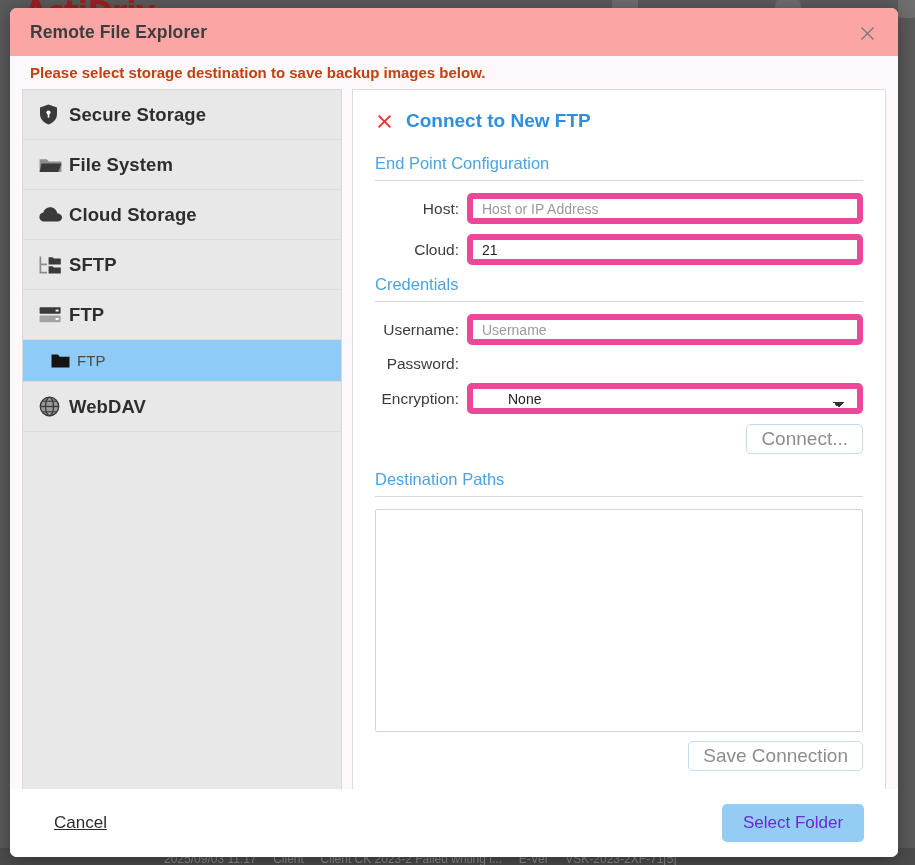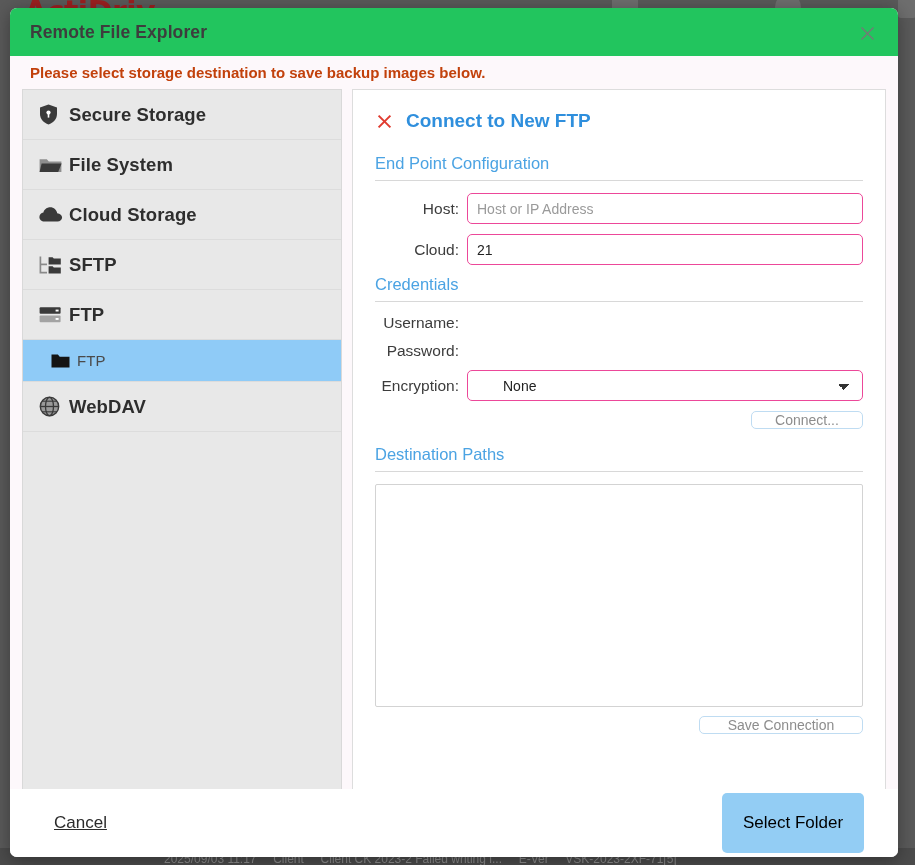--- a/index.html
+++ b/index.html
@@ -47,21 +47,21 @@
     background: #ffffff;
     border-radius: 7px;
     box-shadow: 0 3px 18px rgba(0,0,0,.35);
     overflow: hidden;
   }
 
   .modal-header {
     position: relative;
     height: 48px;
     padding: 14px 20px 0 20px;
-    background: #22c55e;
+    background: #fca5a5;
   }
   .modal-title {
     font-size: 17.5px;
     font-weight: bold;
     color: #3d3d3d;
     letter-spacing: .1px;
   }
   .close-icon {
     position: absolute;
     right: 18px; top: 12px;
@@ -177,21 +177,21 @@
     width: 92px;
     text-align: right;
     padding-right: 8px;
     font-size: 15.5px;
     color: #3c3c3c;
     flex: 0 0 92px;
   }
   .field-control {
     flex: 1;
     height: 31px;
-    border: 1px solid #ec4899;
+    border: 6px solid #ec4899;
     border-radius: 5px;
     padding: 0 9px;
     font-size: 14px;
     font-family: "Liberation Sans", sans-serif;
     color: #222;
     background: #fff;
     outline: none;
   }
   .field-control::placeholder { color: #9a9a9a; }
   select.field-control {
@@ -209,27 +209,27 @@
     padding-left: 35px;
   }
 
   .btn-row {
     display: flex;
     justify-content: flex-end;
     margin: 8px 0 16px 0;
   }
   .ghost-btn {
     min-width: 112px;
-    height: 18px;
+    height: 30px;
     padding: 0 14px;
     border: 1px solid #bfdcf2;
     border-radius: 5px;
     background: #ffffff;
     color: #8d8d8d;
-    font-size: 14px;
+    font-size: 19px;
     font-family: "Liberation Sans", sans-serif;
     cursor: pointer;
   }
 
   .paths-box {
     height: 223px;
     border: 1px solid #d3d3d3;
     border-radius: 2px;
     background: #ffffff;
     margin-bottom: 9px;
@@ -247,25 +247,25 @@
   }
   .cancel-link {
     font-size: 17px;
     color: #2b2b2b;
     text-decoration: underline;
     cursor: pointer;
     margin-left: 22px;
   }
   .primary-btn {
     min-width: 142px;
-    height: 60px;
+    height: 38px;
     border: none;
     border-radius: 5px;
     background: #93cdf4;
-    color: #000000;
+    color: #6d28d9;
     font-size: 17px;
     font-family: "Liberation Sans", sans-serif;
     cursor: pointer;
     margin-right: 12px;
   }
 </style>
 </head>
 <body>
 
 <div id="backdrop">
@@ -399,20 +399,21 @@
 
       <div class="field-row">
         <label class="field-label">Cloud:</label>
         <input class="field-control" type="text" placeholder="" value="21" style="">
       </div>
 
       <div class="section-head" style="">Credentials</div>
 
       <div class="field-row">
         <label class="field-label">Username:</label>
+        <input class="field-control" type="text" placeholder="Username" style="">
       </div>
 
       <div class="field-row">
         <label class="field-label">Password:</label>
       </div>
 
       <div class="field-row">
         <label class="field-label">Encryption:</label>
         <select class="field-control"><option>None</option><option>Explicit FTP over TLS</option><option>Implicit FTP over TLS</option></select>
       </div>

